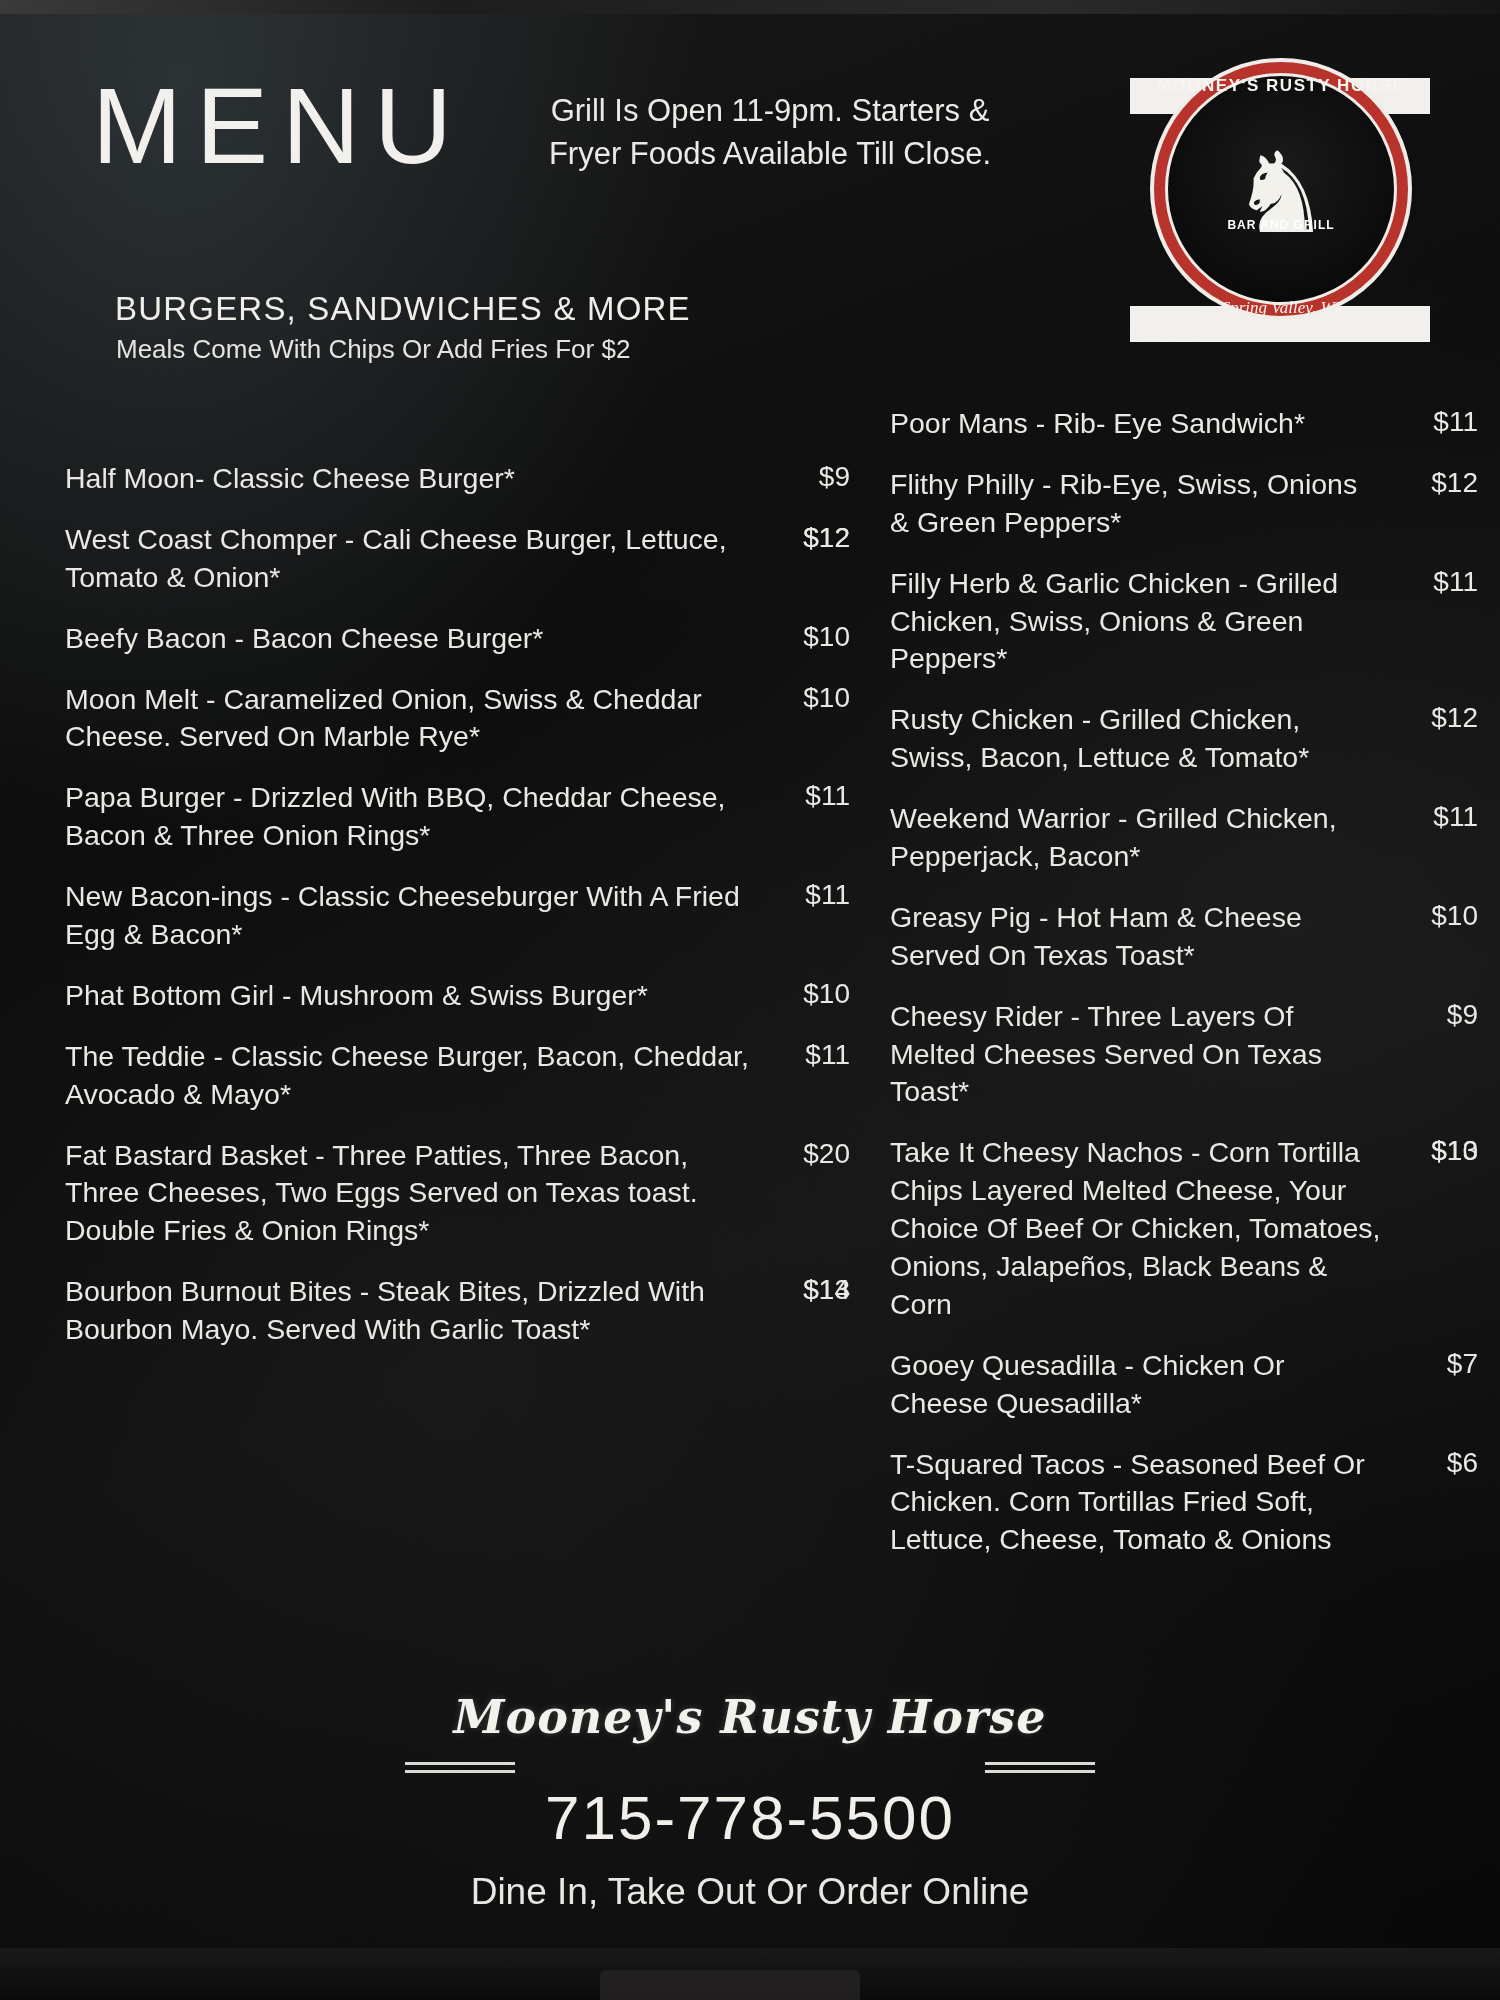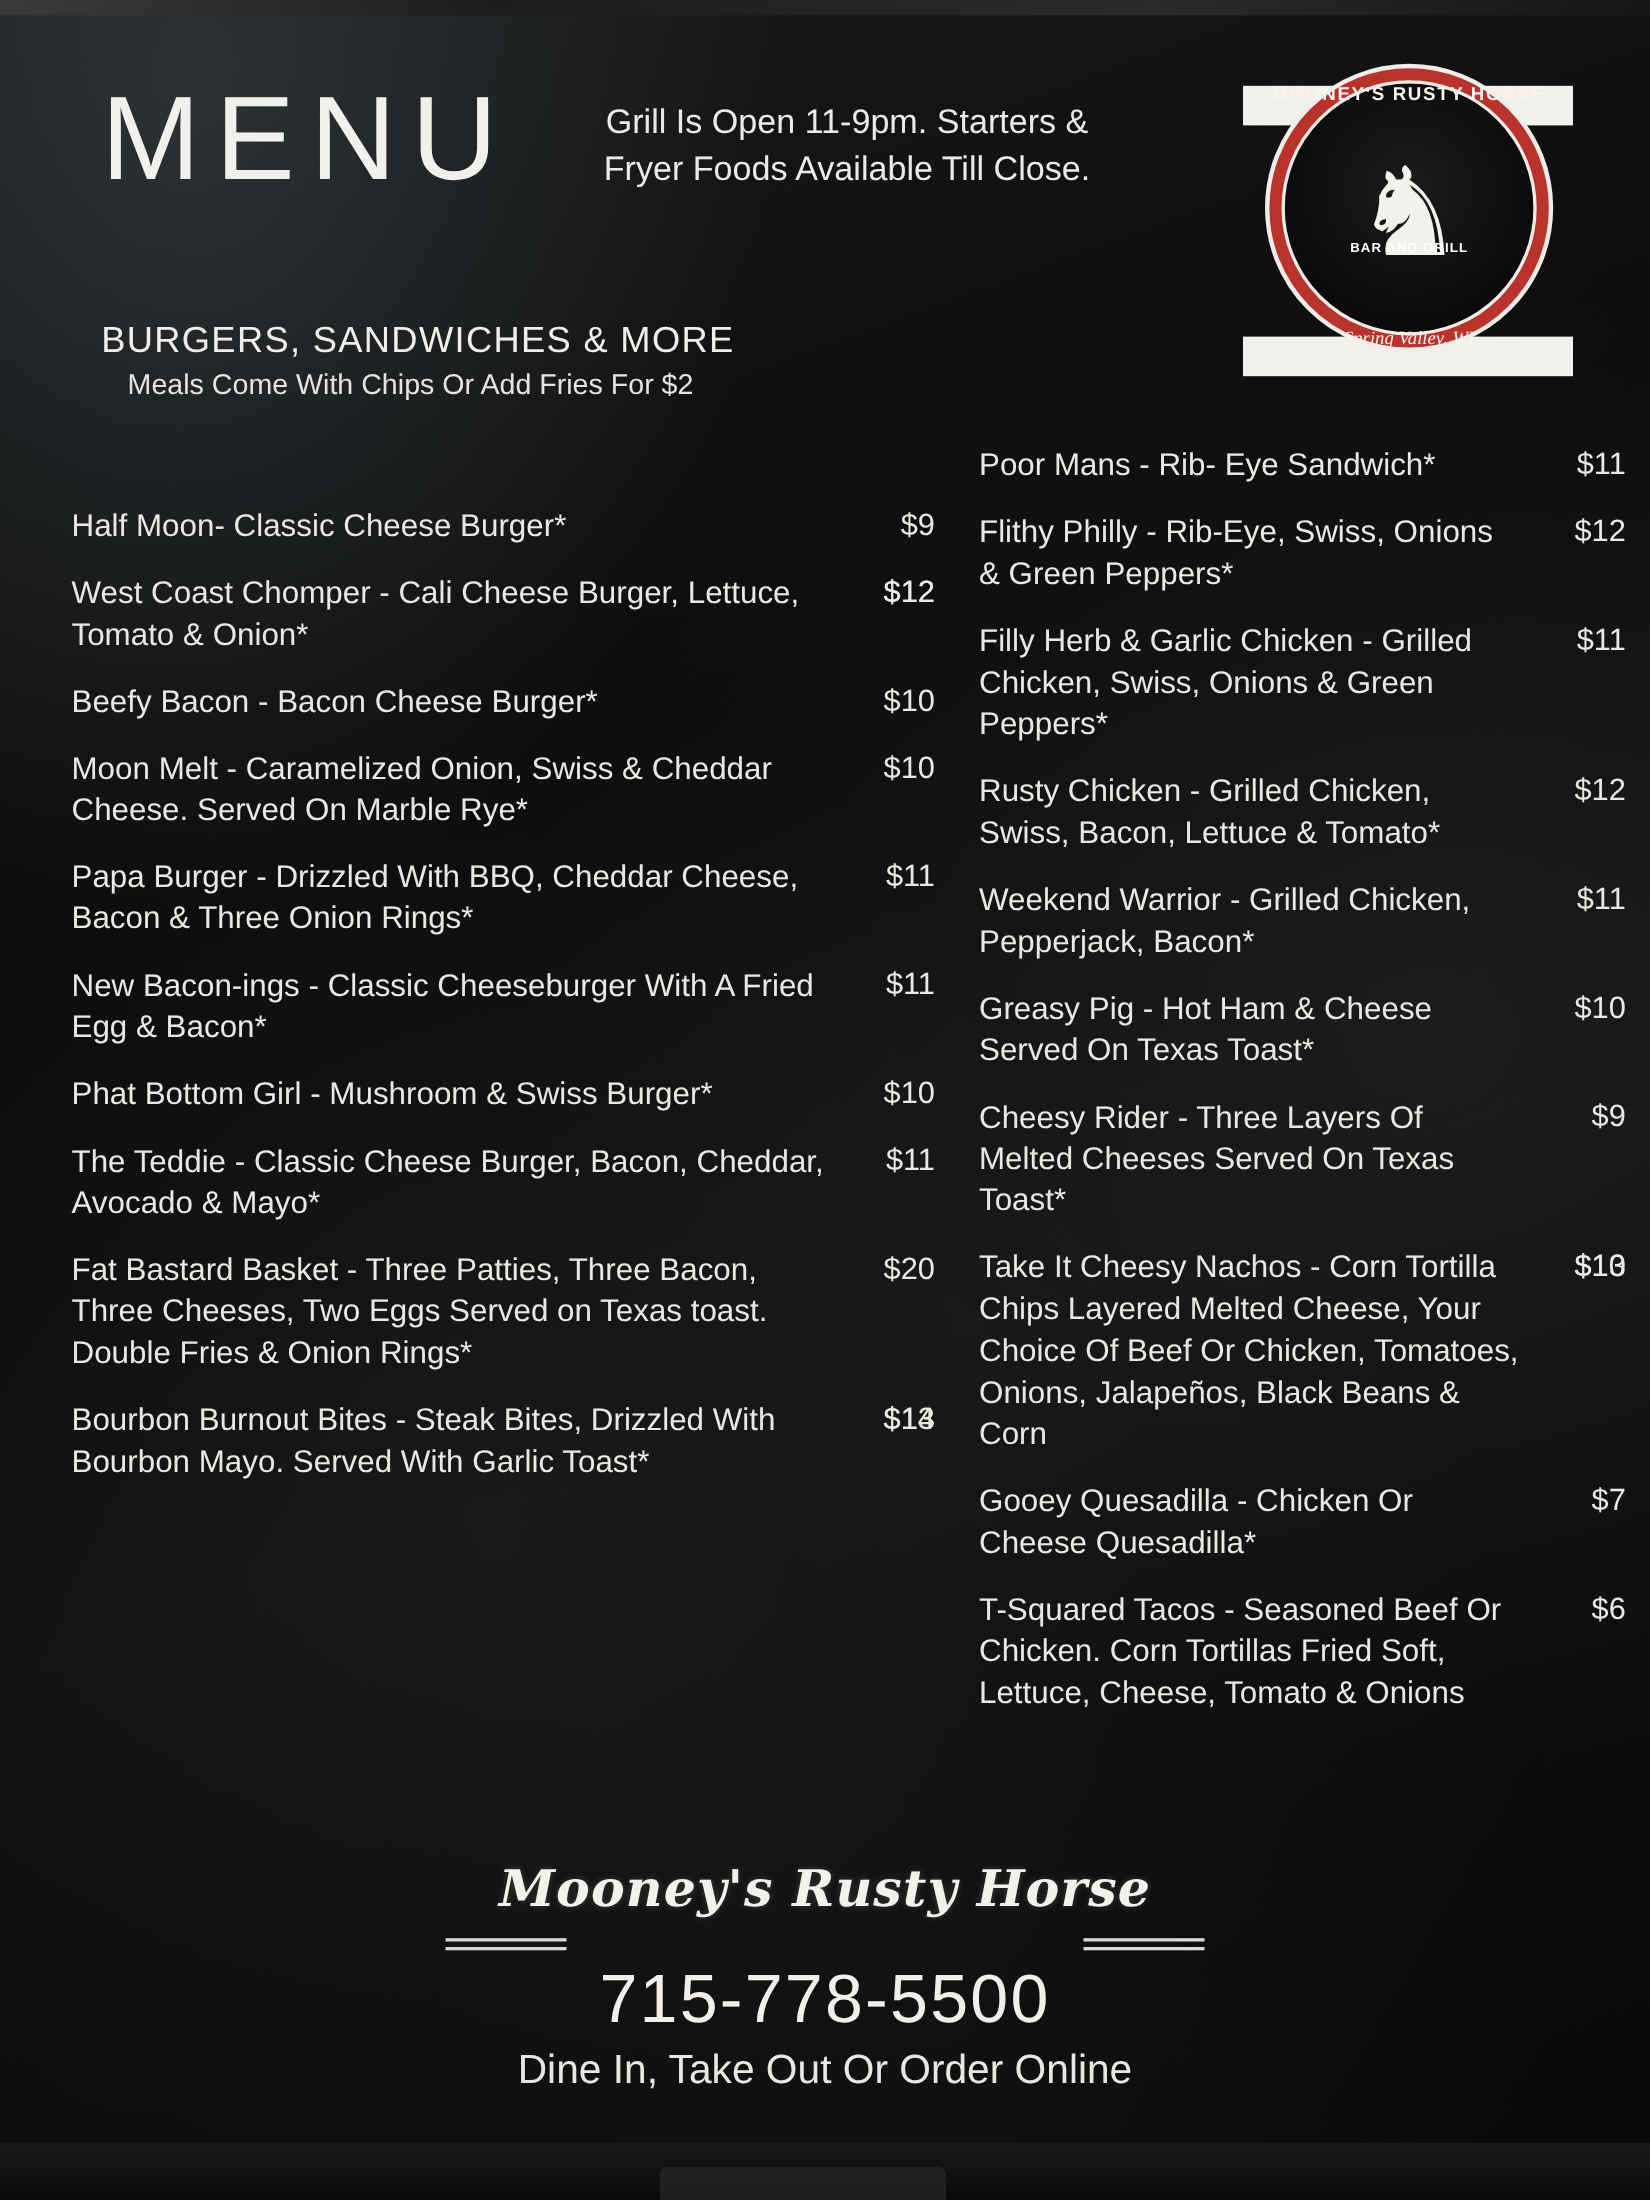--- a/index.html
+++ b/index.html
@@ -163,20 +163,21 @@
   .section-head {
     position: absolute;
     left: 92px; top: 290px;
     width: 900px;
   }
   .section-title {
     font-size: 33px;
     letter-spacing: 1.2px;
     color: #f0eee9;
     margin-bottom: 6px;
+    margin-left: 23px;
   }
   .section-sub {
     font-size: 26px;
     color: #e6e4df;
     margin-left: 24px;
   }
 
   
   .col {
     position: absolute;
@@ -248,21 +249,21 @@
   .footer .phone {
     font-size: 62px;
     letter-spacing: 2px;
     color: #f2efea;
     margin-top: 2px;
     font-family: "Liberation Sans", sans-serif;
   }
   .footer .tagline {
     font-size: 37px;
     color: #e9e7e2;
-    margin-top: 8px;
+    margin-top: 18px;
   }
 </style>
 </head>
 <body>
 
 <div class="board">
   <div class="noise"></div>
   <div class="edge-top"></div>
 
   <div class="header">

